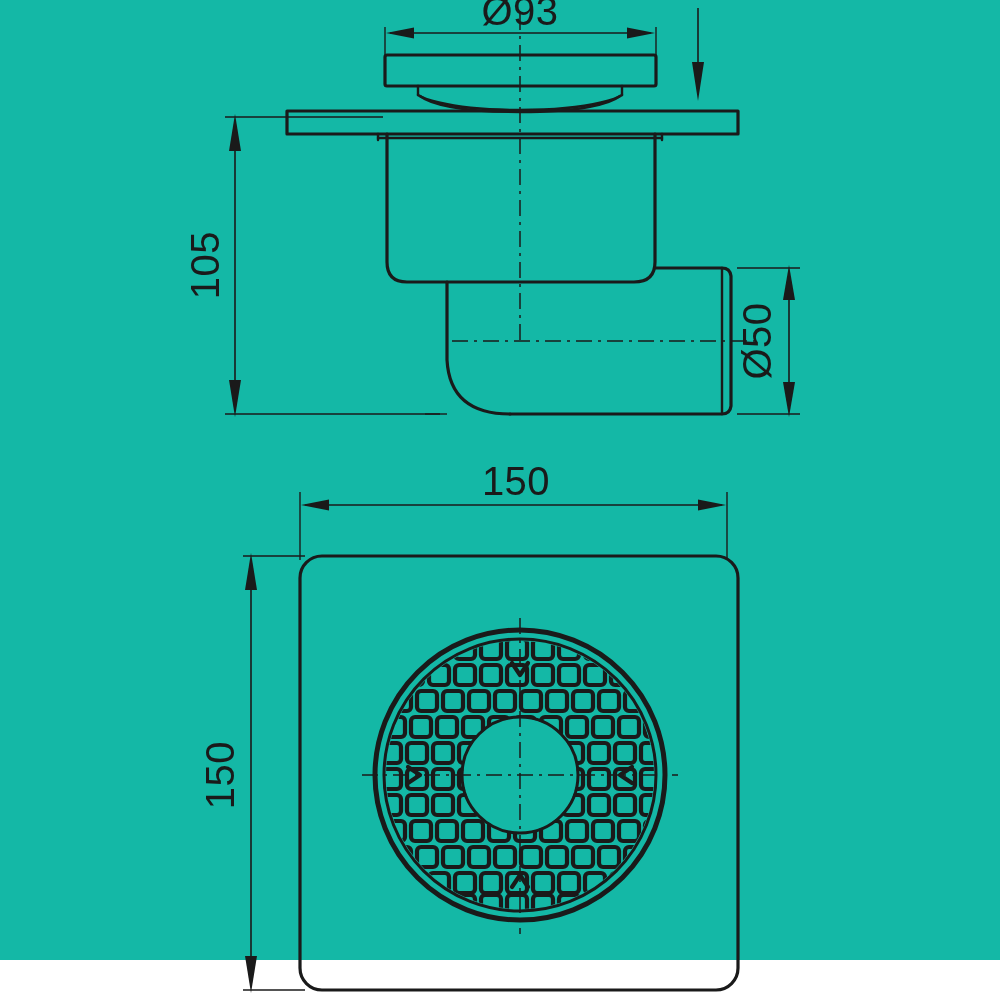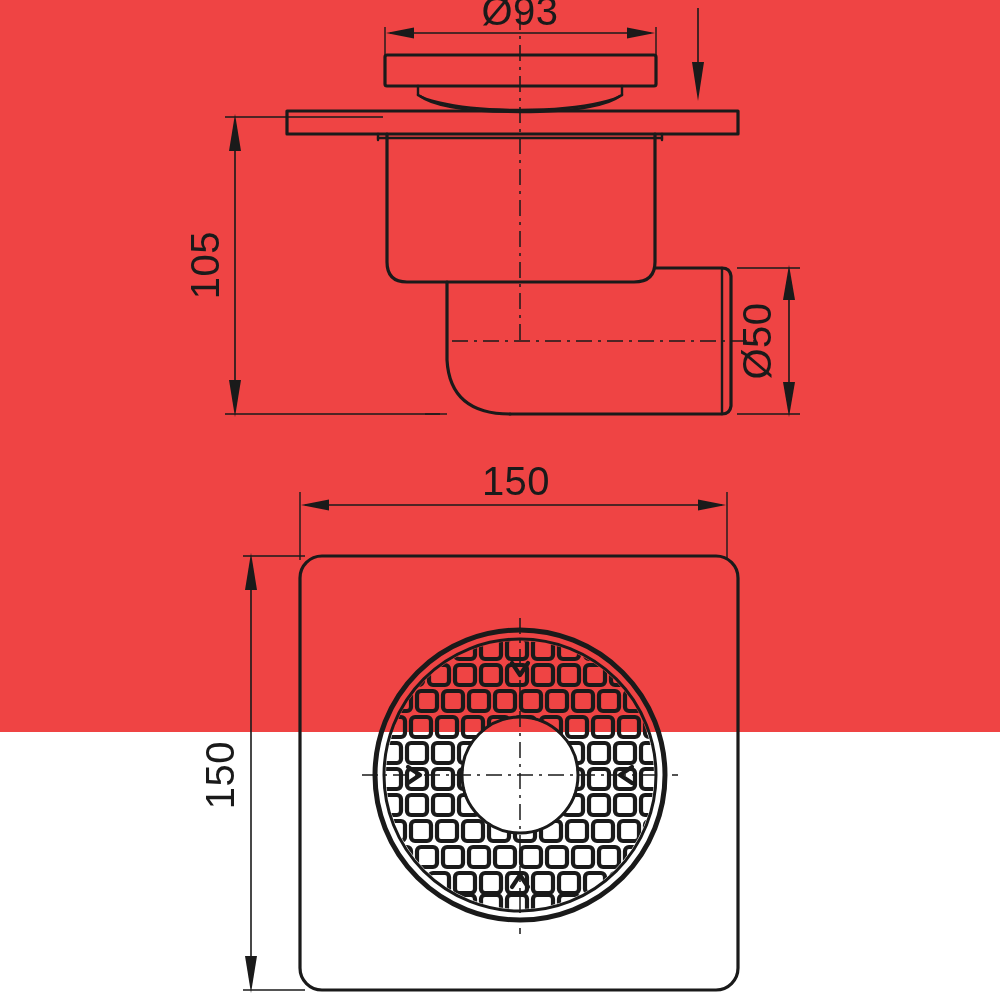--- a/index.html
+++ b/index.html
@@ -9,22 +9,22 @@
   }
   body {
     width: 1000px;
     height: 1000px;
     font-family: "Liberation Sans", sans-serif;
     overflow: hidden;
   }
   #drawing-root {
     position: relative;
     width: 1000px;
-    height: 732px;
-    background: #ef4444;
+    height: 960px;
+    background: #14b8a6;
   }
   svg#tech-drawing {
     display: block;
     width: 1000px;
     height: 1000px;
   }
   .outline {
     fill: none;
     stroke: #1a1a1a;
     stroke-width: 3.2;

